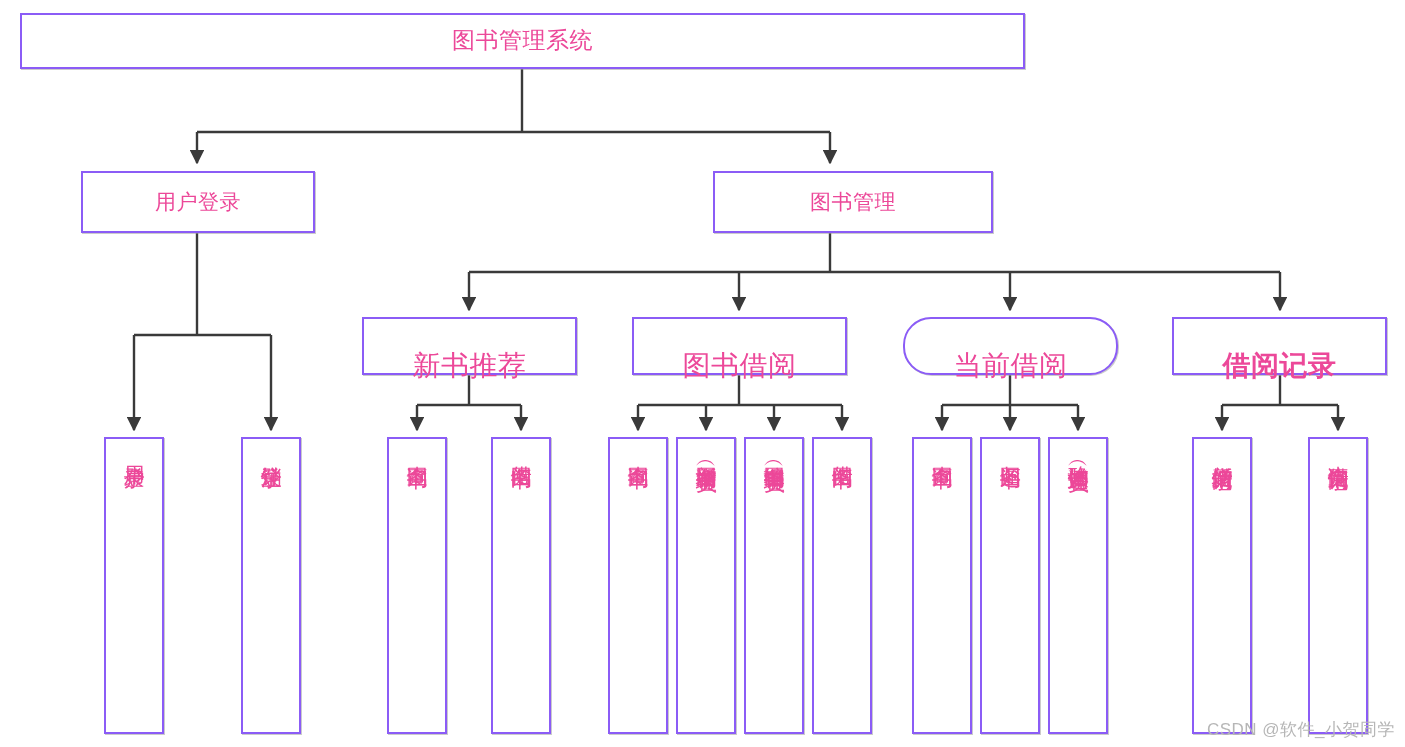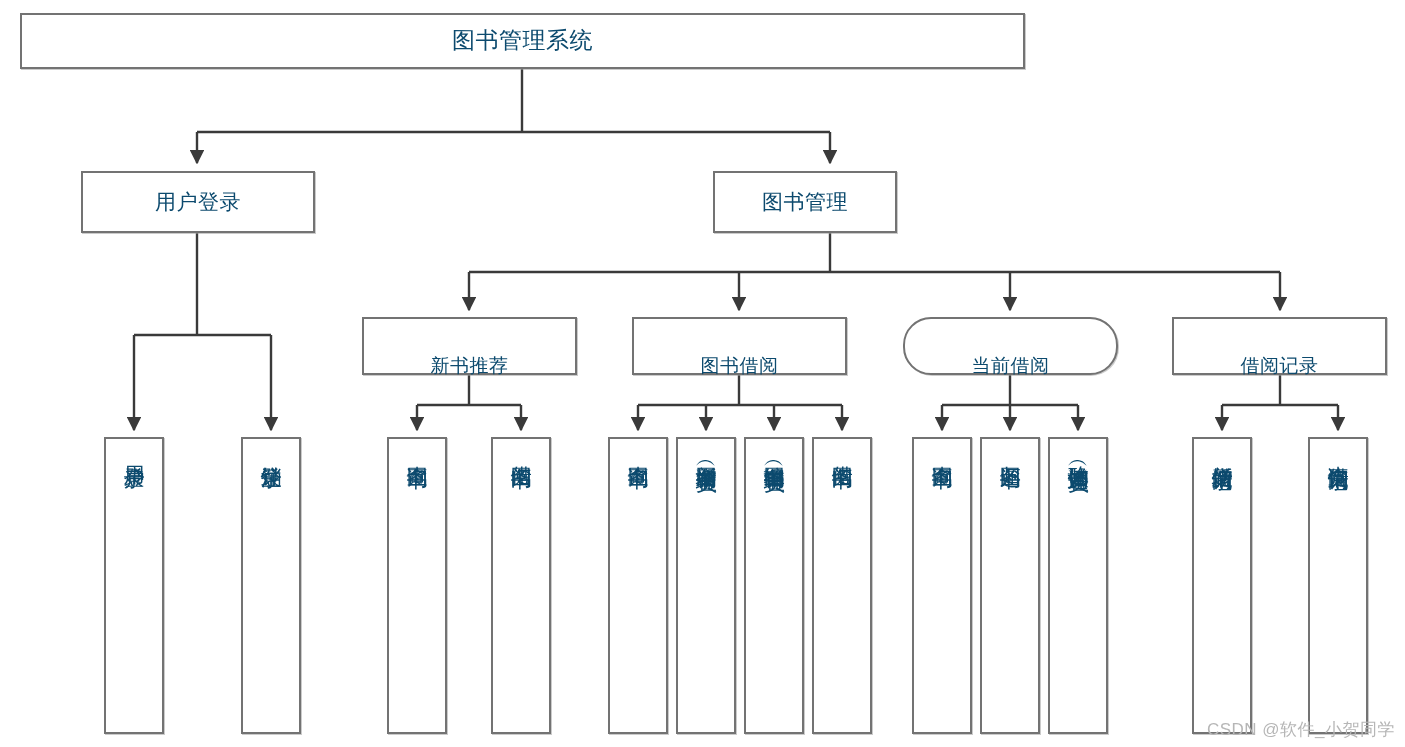--- a/index.html
+++ b/index.html
@@ -23,43 +23,43 @@
     left: 0;
     top: 0;
     width: 1405px;
     height: 747px;
     pointer-events: none;
   }
   .node {
     position: absolute;
     box-sizing: border-box;
     background: #ffffff;
-    border: 2px solid #737373;
+    border: 2px solid #8b5cf6;
     box-shadow: 1px 1px 0 0 rgba(160,160,160,0.55);
     display: flex;
     align-items: center;
     justify-content: center;
-    color: #0c4a6e;
+    color: #ec4899;
     z-index: 2;
   }
   .node .node-label {
     display: block;
     text-align: center;
     line-height: 1.18;
     letter-spacing: 0.5px;
     white-space: nowrap;
   }
   .node-root .node-label {
     font-size: 23px;
   }
   .node-l2 .node-label {
     font-size: 21px;
   }
   .node-l3 .node-label {
-    font-size: 19px;
+    font-size: 28px;
     margin-top: 40px;
   }
   .node-leaf {
     align-items: flex-start;
     justify-content: center;
     padding-top: 10px;
   }
   .node-leaf .node-label {
     writing-mode: vertical-rl;
     text-orientation: upright;
@@ -136,34 +136,34 @@
     </g>
   </svg>
 
   <div class="node node-root" style="left:20px; top:13px; width:1005px; height:56px;">
     <span class="node-label">图书管理系统</span>
   </div>
 
   <div class="node node-l2" style="left:81px; top:171px; width:234px; height:62px;">
     <span class="node-label">用户登录</span>
   </div>
-  <div class="node node-l2" style="left:713px; top:171px; width:184px; height:62px;justify-content:center;">
+  <div class="node node-l2" style="left:713px; top:171px; width:280px; height:62px;justify-content:center;">
     <span class="node-label">图书管理</span>
   </div>
 
   <div class="node node-l3" style="left:362px; top:317px; width:215px; height:58px;">
     <span class="node-label">新书推荐</span>
   </div>
   <div class="node node-l3" style="left:632px; top:317px; width:215px; height:58px;">
     <span class="node-label">图书借阅</span>
   </div>
   <div class="node node-l3" style="left:903px; top:317px; width:215px; height:58px;border-radius:28px;">
     <span class="node-label">当前借阅</span>
   </div>
-  <div class="node node-l3" style="left:1172px; top:317px; width:215px; height:58px;">
+  <div class="node node-l3" style="left:1172px; top:317px; width:215px; height:58px;font-weight:bold;">
     <span class="node-label">借阅记录</span>
   </div>
 
   <div class="node node-leaf" style="left:104px; top:437px; width:60px; height:297px;">
     <span class="node-label">用户登录</span>
   </div>
   <div class="node node-leaf" style="left:241px; top:437px; width:60px; height:297px;">
     <span class="node-label">注销登录</span>
   </div>
 

